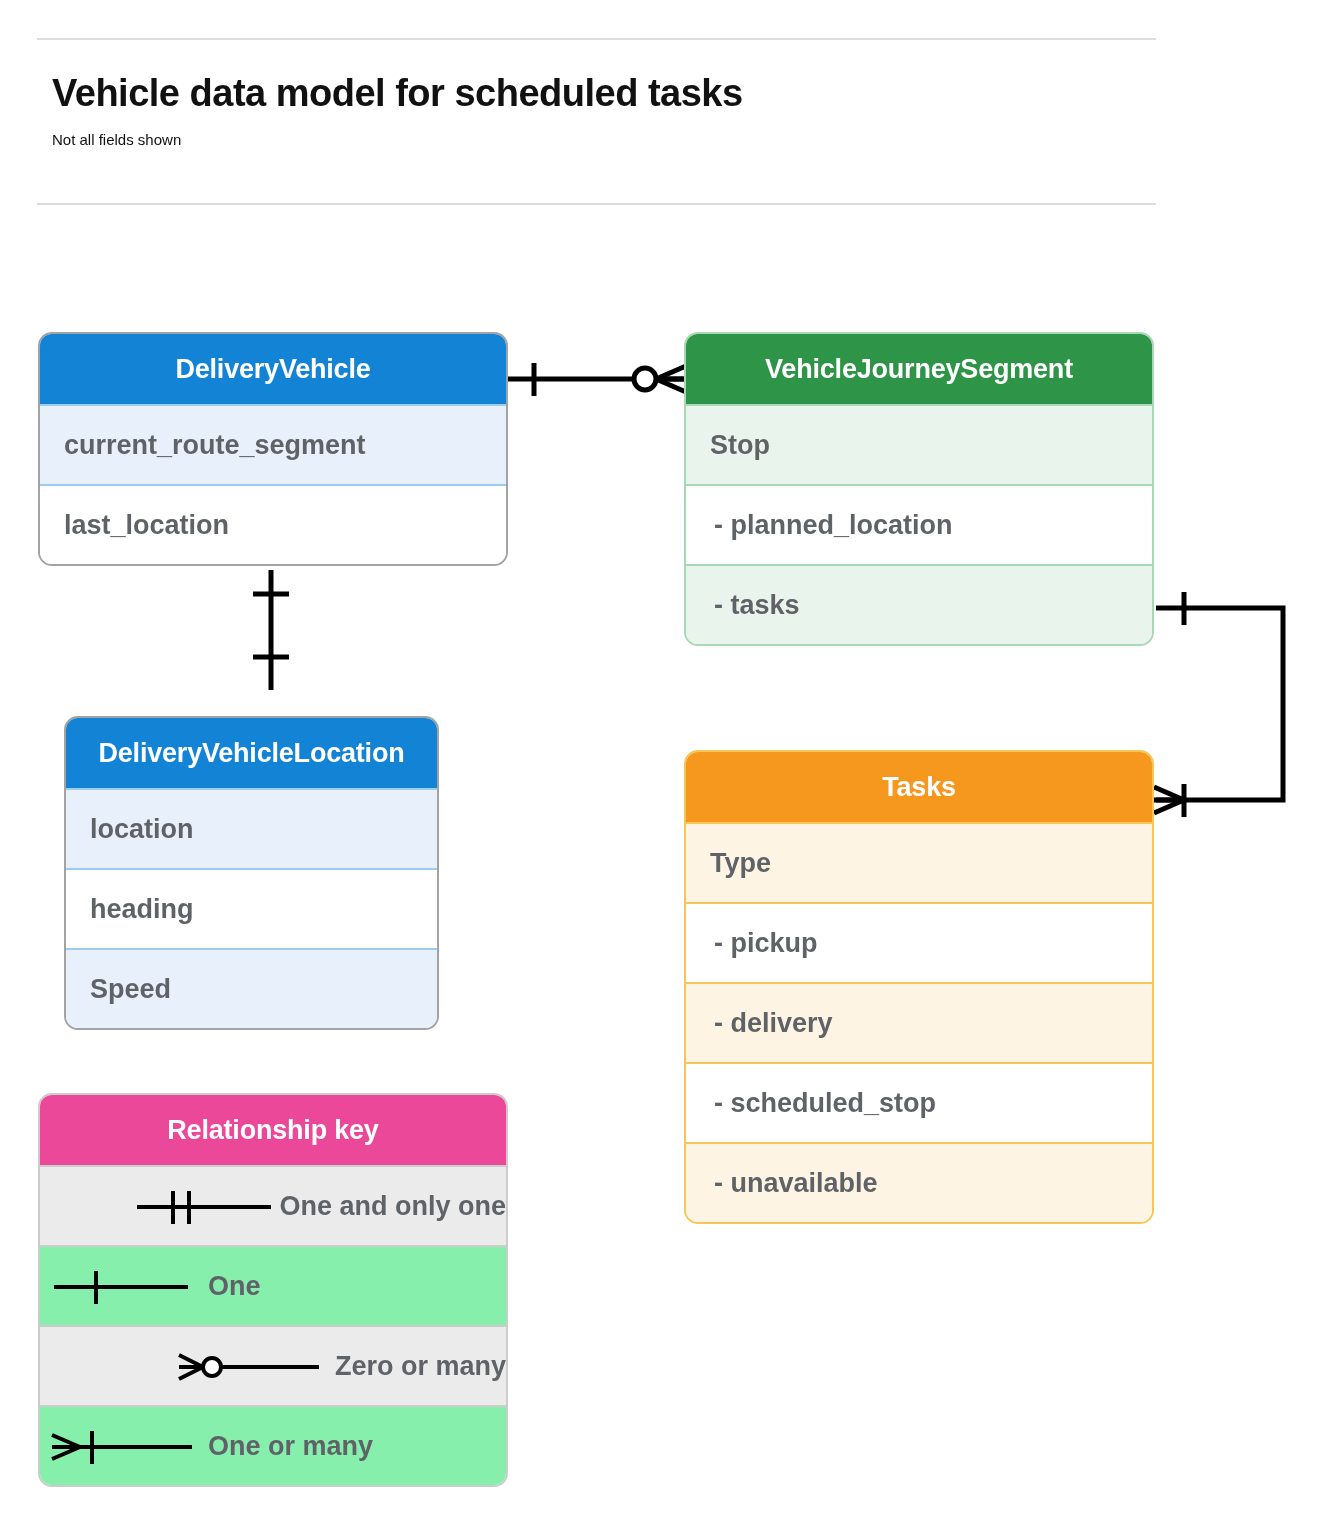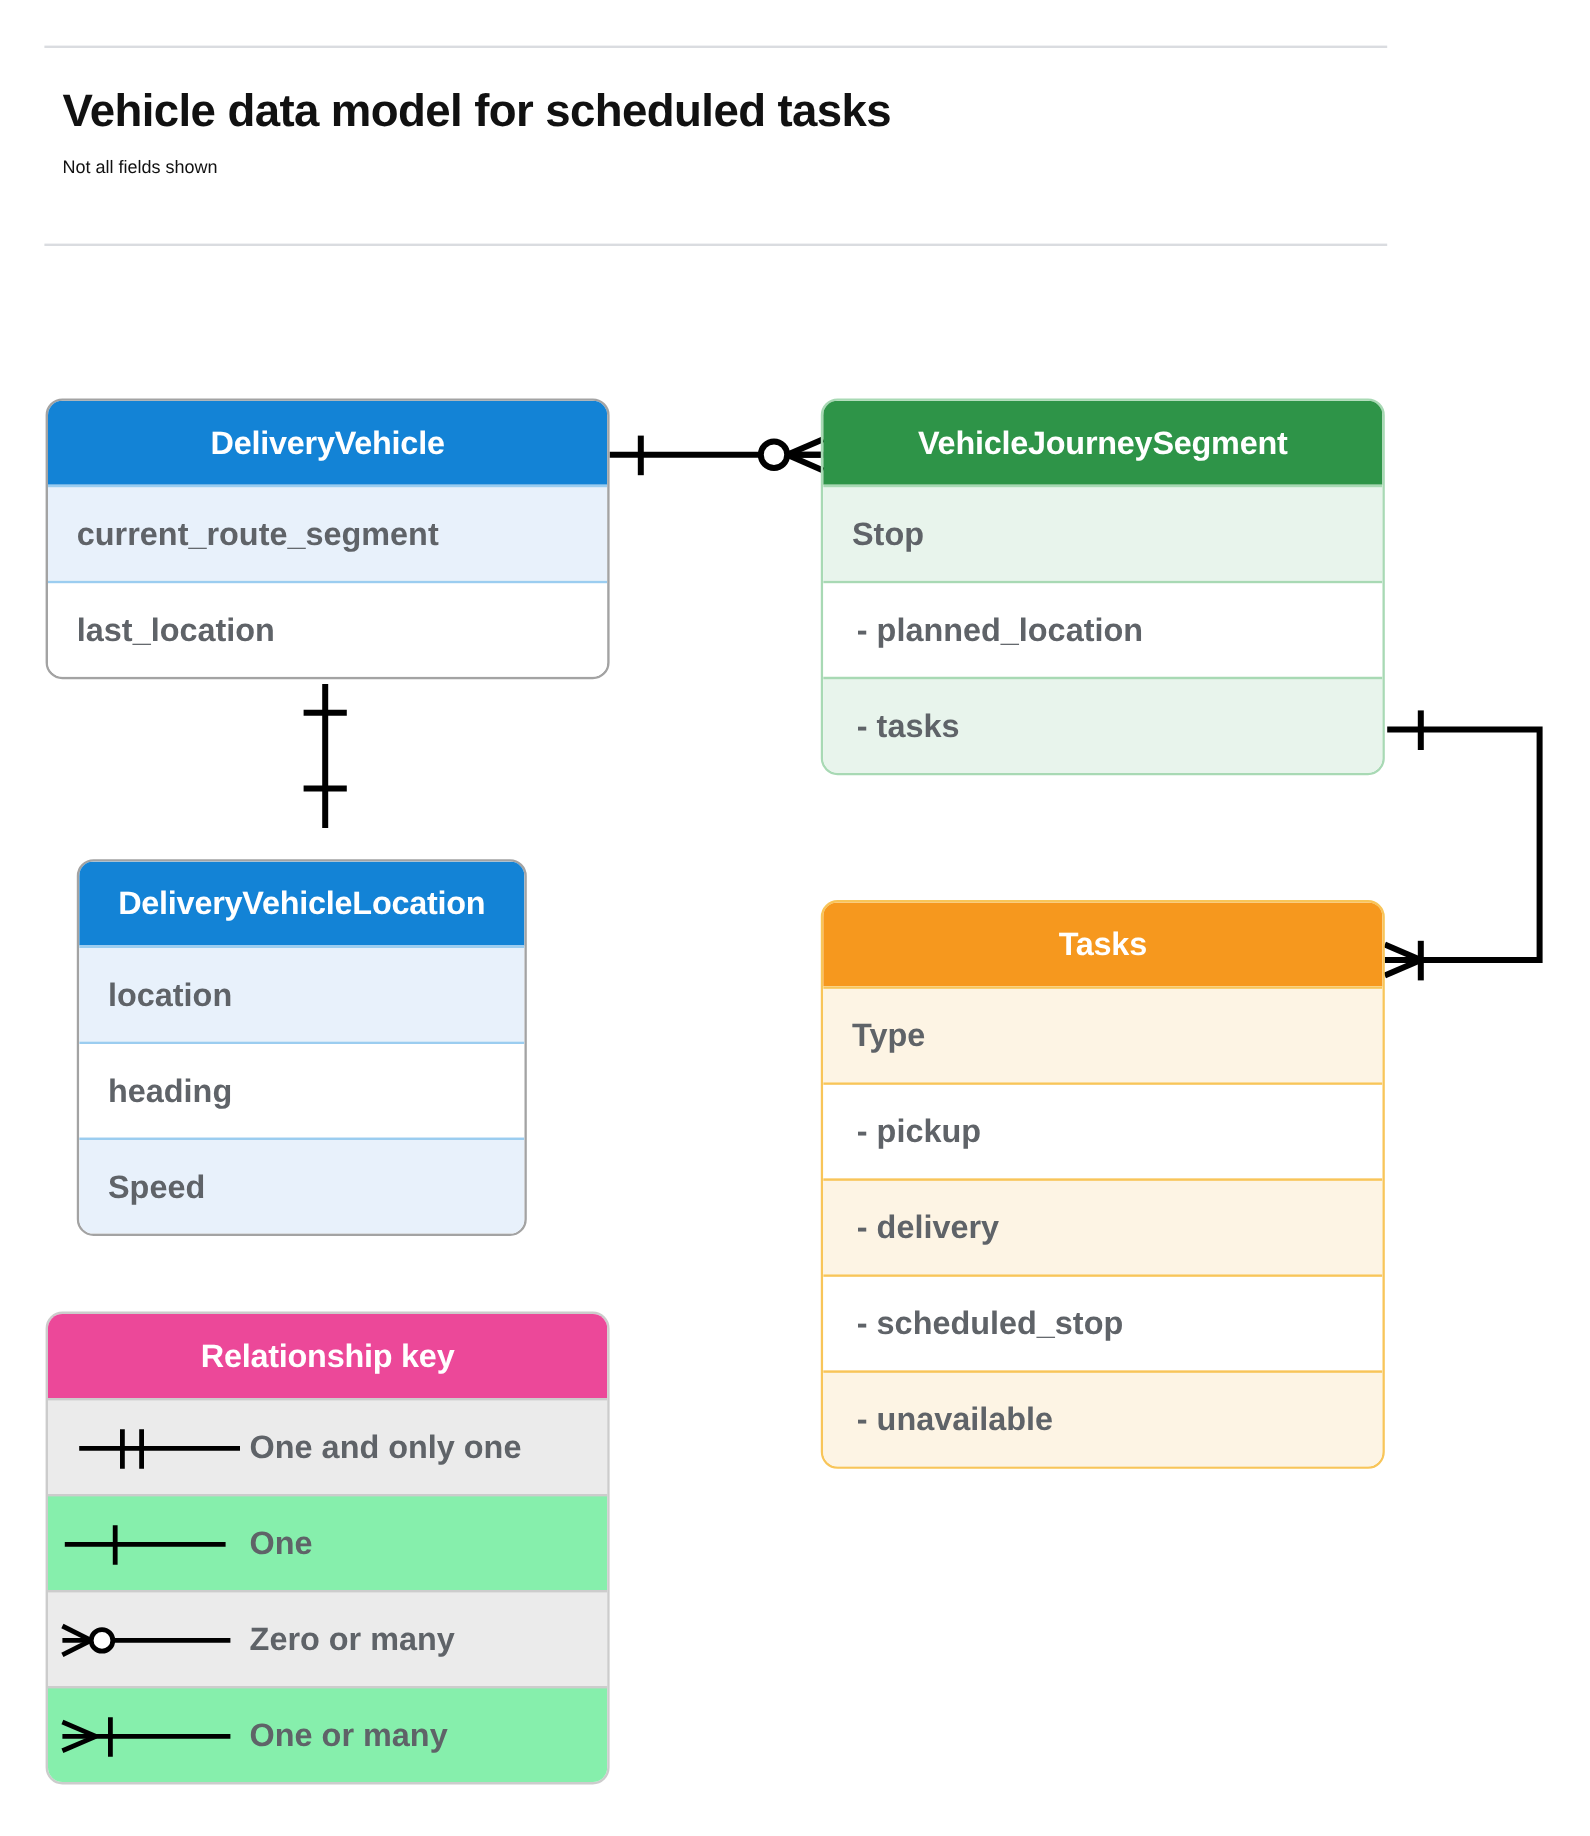--- a/index.html
+++ b/index.html
@@ -107,21 +107,21 @@
 
   
   .entity.gray { border: 2px solid #cccccc; }
   .entity.gray .entity-header { background: #ec4899; }
   .entity.gray .entity-row {
     border-top: 2px solid #cccccc;
     background: #86efac;
     padding-left: 0;
     align-items: center;
   }
-  .entity.gray .entity-row.tint { background: #ebebeb; }
+  .entity.gray .entity-row.tint { background: #ebebeb; justify-content: flex-end; }
 
   .legend-symbol {
     width: 168px;
     height: 78px;
     flex: 0 0 168px;
   }
   .legend-label {
     font-size: 27px;
     color: #5f6368;
     white-space: nowrap;

